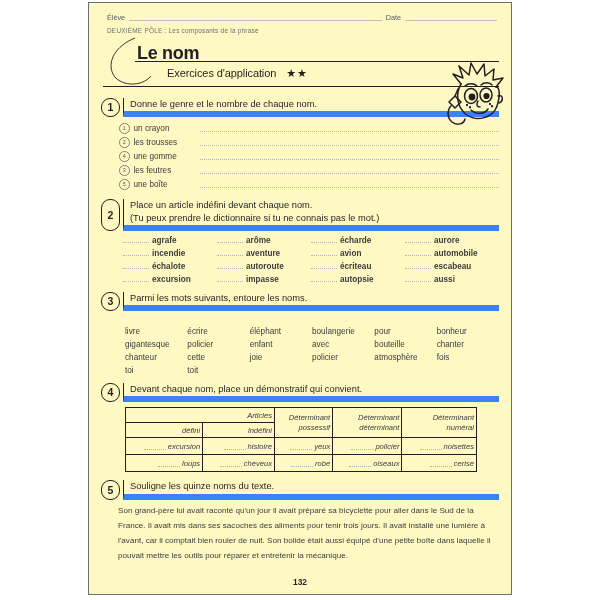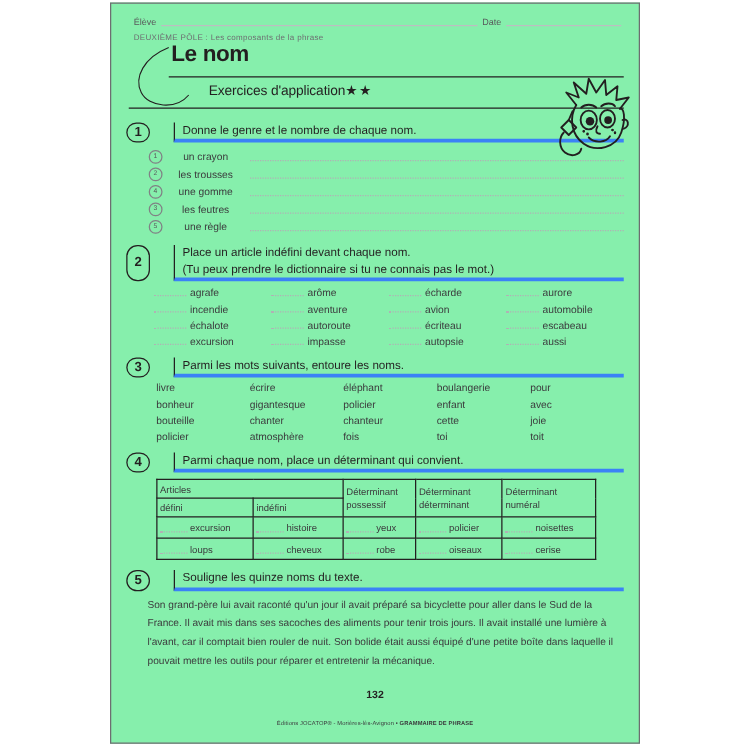--- a/index.html
+++ b/index.html
@@ -16,21 +16,21 @@
     position: relative;
   }
 
   .page {
     position: absolute;
     left: 88px;
     top: 2px;
     width: 424px;
     height: 593px;
     border: 1px solid #6d6e71;
-    background: #86efac;
+    background: #fef9c3;
     box-sizing: border-box;
     padding: 8px 12px 0 12px;
   }
 
   
   .idline {
     display: flex;
     align-items: flex-end;
     font-size: 7.2px;
     color: #58595b;
@@ -54,36 +54,37 @@
   }
   .titlewrap { position: relative; margin-left: 6px; height: 56px; }
   .swoosh {
     position: absolute;
     left: -2px; top: 2px;
     width: 62px; height: 54px;
     pointer-events: none;
   }
   .bigtitle {
     position: absolute;
-    left: 30px; top: 0;
+    left: 30px; top: 10px;
     font-size: 18px;
     font-weight: bold;
     letter-spacing: -.3px;
     line-height: 1;
   }
   .titlerule {
     position: absolute;
     left: 28px; right: 0; top: 27px;
     border-bottom: 1.6px solid #231f20;
   }
   .subrow {
     position: absolute;
     left: 60px; top: 33px;
     display: flex;
     align-items: center;
+    gap: 10px;
   }
   .subtitle { font-size: 11px; letter-spacing: -.1px; }
   .stars { font-size: 11px; letter-spacing: 1px; line-height: 1; }
   .subrule {
     position: absolute;
     left: -4px; right: 0; top: 52px;
     border-bottom: 1px solid #231f20;
   }
 
   .mascot {
@@ -111,41 +112,40 @@
     font-weight: bold;
     display: flex;
     align-items: center;
     justify-content: center;
     line-height: 1;
     box-sizing: border-box;
   }
   .extext {
     flex: 1 1 auto;
     border-left: 1.1px solid #231f20;
-    border-bottom: 3px solid #3b82f6;
-    margin-left: 19px;
+    border-bottom: 6px solid #3b82f6;
+    margin-left: 3px;
     padding: 0 0 1px 6px;
     font-size: 9.3px;
     line-height: 1.32;
     display: flex;
     flex-direction: column;
     justify-content: center;
   }
   .extext .l2 { display: block; }
 
   
   .numlist { margin: 4px 0 0 18px; }
   .numrow {
     display: flex;
     align-items: center;
     gap: 4px;
     height: 14px;
     font-size: 8.2px;
     color: #3b3b3d;
-    text-align: center;
   }
   .circnum {
     flex: 0 0 auto;
     width: 8.5px; height: 8.5px;
     border: .7px solid #808285;
     border-radius: 50%;
     font-size: 5.4px;
     color: #58595b;
     display: flex;
     align-items: center;
@@ -158,59 +158,61 @@
     border-bottom: 1px dotted #b0b2b4;
     height: 6px;
   }
 
   
   .grid2 {
     margin: 4px 0 0 22px;
     display: grid;
     grid-template-columns: repeat(4, 1fr);
     row-gap: 3px;
+    font-weight: bold;
   }
   .cellblank {
     display: flex;
     align-items: baseline;
     font-size: 8.2px;
     color: #3b3b3d;
     gap: 3px;
     padding-right: 8px;
   }
   .cellblank .bl {
     flex: 0 0 auto;
     width: 26px;
     border-bottom: 1px dotted #b0b2b4;
     height: 7px;
   }
 
   .grid3 {
-    margin: 4px 0 0 24px;
+    margin: 16px 0 0 24px;
     display: grid;
-    grid-template-columns: repeat(5, 1fr);
+    grid-template-columns: repeat(6, 1fr);
     row-gap: 4px;
     font-size: 8.2px;
     color: #3b3b3d;
   }
 
   
   .dtable {
     margin: 5px 0 0 24px;
     width: 352px;
     border-collapse: collapse;
     font-size: 7.6px;
     color: #3b3b3d;
   }
   .dtable td, .dtable th {
     border: .9px solid #231f20;
-    text-align: left;
+    text-align: right;
     font-weight: normal;
     padding: 1.5px 2px;
     line-height: 1.25;
+    font-style: italic;
   }
   .dtable .hd { height: 11px; }
   .dtable .cellw {
     height: 13px;
     white-space: nowrap;
   }
   .cellw .bl {
     display: inline-block;
     width: 22px;
     border-bottom: 1px dotted #b0b2b4;
@@ -328,21 +330,21 @@
         <span class="word">une gomme</span>
         <span class="dotline"></span>
       </div>
       <div class="numrow">
         <span class="circnum">3</span>
         <span class="word">les feutres</span>
         <span class="dotline"></span>
       </div>
       <div class="numrow">
         <span class="circnum">5</span>
-        <span class="word">une règle</span>
+        <span class="word">une boîte</span>
         <span class="dotline"></span>
       </div>
     </div>
   </div>
 
   <div class="exercise">
     <div class="exhead">
       <div class="exnum">2</div>
       <div class="extext">
         <span class="l1">Place un article indéfini devant chaque nom.</span>
@@ -442,21 +444,21 @@
       <span>atmosphère</span>
       <span>fois</span>
       <span>toi</span>
       <span>toit</span>
     </div>
   </div>
 
   <div class="exercise">
     <div class="exhead">
       <div class="exnum">4</div>
-      <div class="extext">Parmi chaque nom, place un déterminant qui convient.</div>
+      <div class="extext">Devant chaque nom, place un démonstratif qui convient.</div>
     </div>
     <table class="dtable">
       <tbody>
           <tr>
         <th class="hd" colspan="2">Articles</th>
         <th class="hd" rowspan="2">
           <span>Déterminant</span><br>
           <span>possessif</span>
         </th>
         <th class="hd" rowspan="2">

